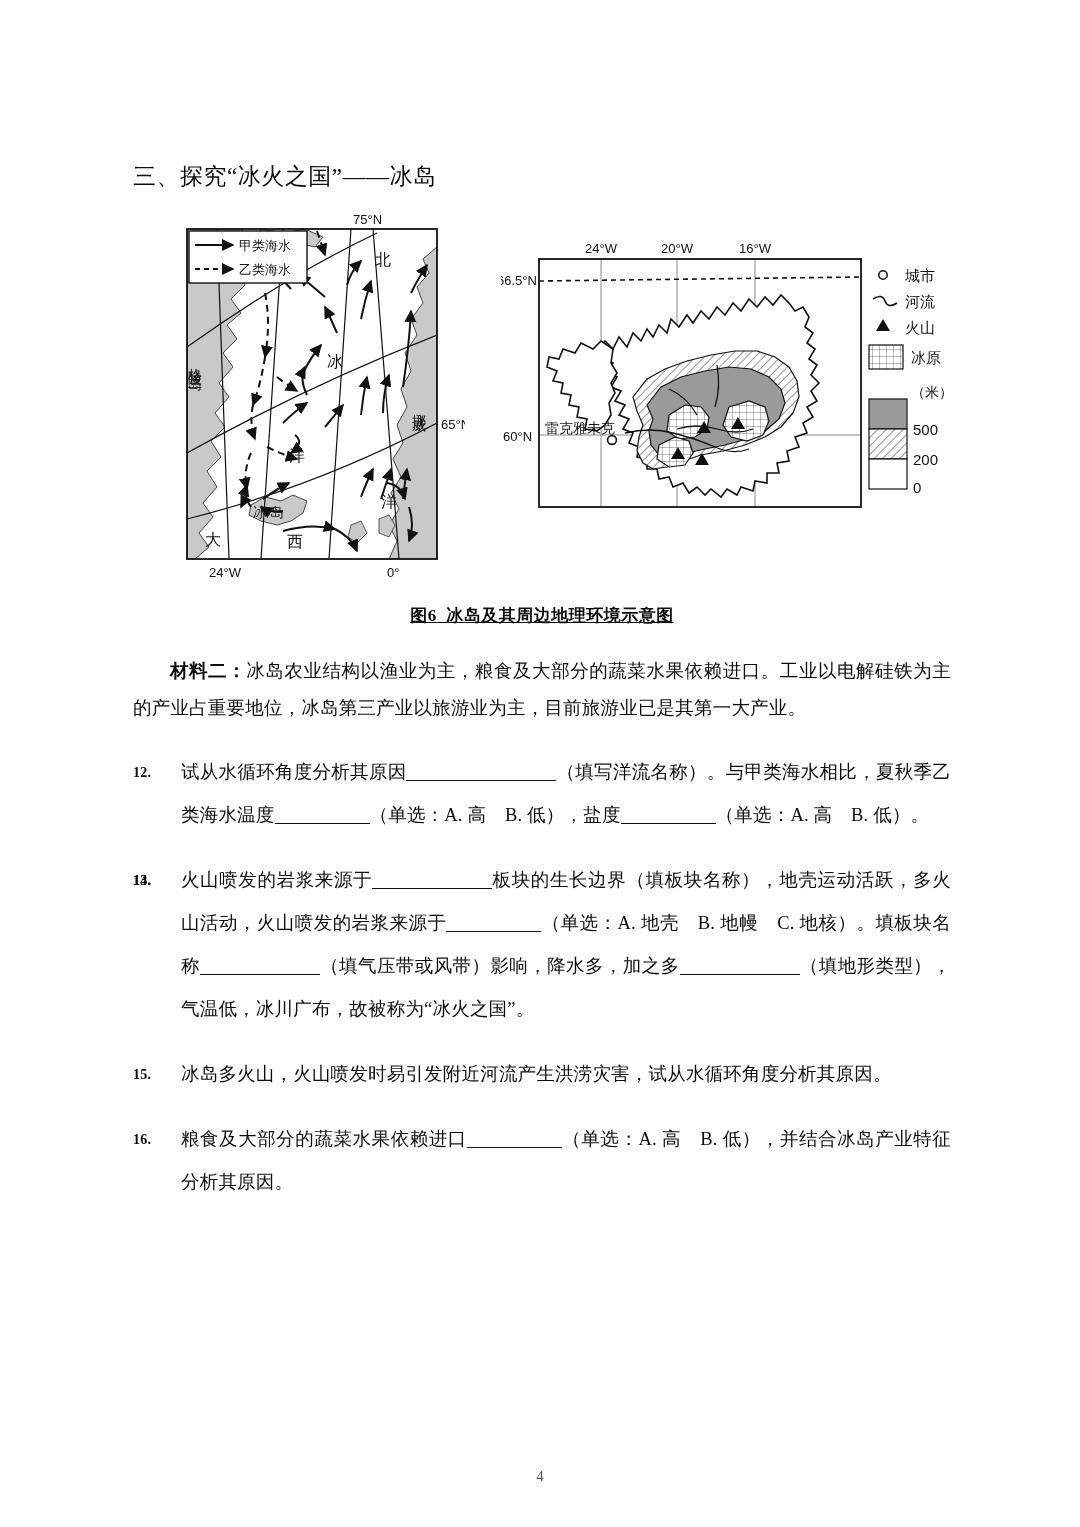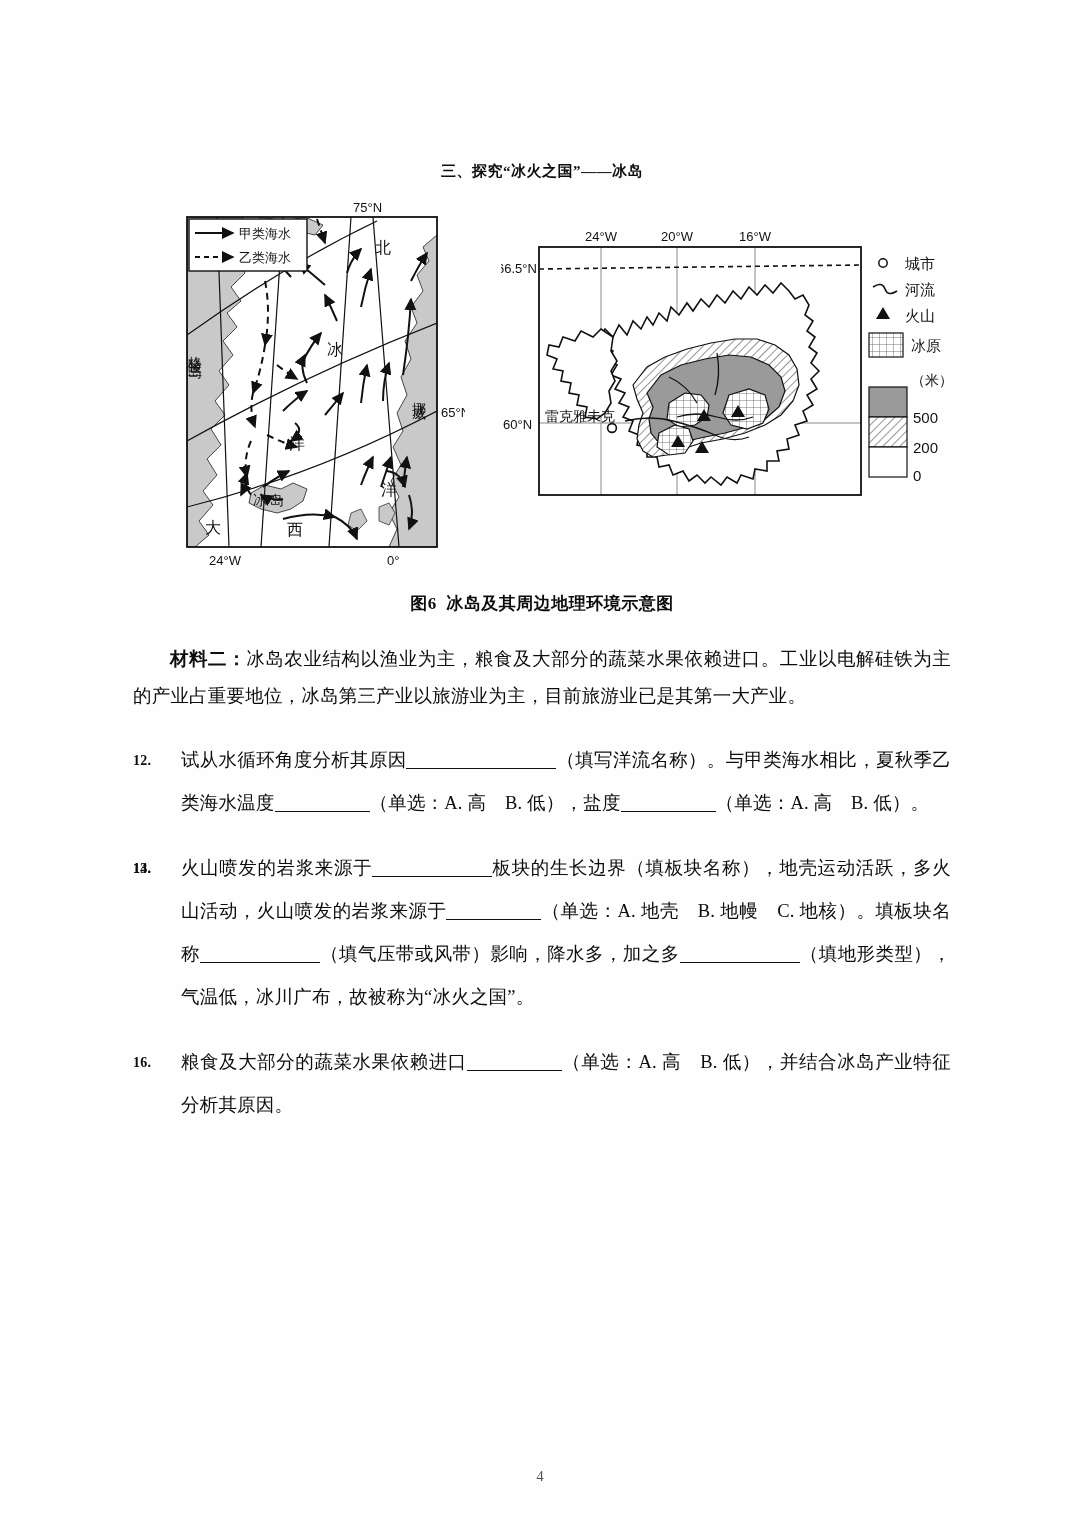--- a/index.html
+++ b/index.html
@@ -24,26 +24,25 @@
     background: #fefefe;
   }
   .content {
     position: absolute;
     left: 133px;
     top: 160px;
     width: 818px;
   }
   
   .section-heading {
-    font-size: 15px;
-    font-weight: bold;
+    font-size: 23px;
+    font-weight: normal;
     letter-spacing: 0.5px;
     line-height: 1.5;
     margin: 0 0 12px 0;
-    text-align: center;
   }
   .para {
     font-size: 18.5px;
     line-height: 37px;
     text-align: justify;
     text-justify: inter-ideograph;
     margin: 0;
     letter-spacing: 0.2px;
   }
   .para .lead {
@@ -57,20 +56,21 @@
     width: 818px;
     height: 395px;
     margin-top: 6px;
   }
   .fig-caption {
     text-align: center;
     font-size: 17px;
     font-weight: bold;
     letter-spacing: 0.5px;
     margin-top: 2px;
+    text-decoration: underline;
   }
   .map-left {
     position: absolute;
     left: 32px;
     top: 0px;
   }
   .map-right {
     position: absolute;
     left: 368px;
     top: 30px;
@@ -364,19 +364,20 @@
     <div class="fig-caption">
       <span>图6</span>&nbsp;&nbsp;<span>冰岛及其周边地理环境示意图</span>
     </div>
 
     <p class="para indent2" style="margin-top:26px;"><span class="lead">材料二：</span><span>冰岛农业结构以渔业为主，粮食及大部分的蔬菜水果依赖进口。工业以电解硅铁为主的产业占重要地位，冰岛第三产业以旅游业为主，目前旅游业已是其第一大产业。</span></p>
 
     <div class="qlist" id="questions">
         <div class="q"><span class="qnum">12.</span><span>试从水循环角度分析其原因</span><span class="blank b-xl"></span><span>（填写洋流名称）。与甲类海水相比，夏秋季乙类海水温度</span><span class="blank b-md"></span><span>（单选：A. 高　B. 低），盐度</span><span class="blank b-md"></span><span>（单选：A. 高　B. 低）。</span></div>
         <div class="q"><span class="qnum">13.</span></div>
         <div class="q"><span class="qnum">14.</span><span>火山喷发的岩浆来源于</span><span class="blank b-lg"></span><span>板块的生长边界（填板块名称），地壳运动活跃，多火山活动，火山喷发的岩浆来源于</span><span class="blank b-md"></span><span>（单选：A. 地壳　B. 地幔　C. 地核）。填板块名称</span><span class="blank b-lg"></span><span>（填气压带或风带）影响，降水多，加之多</span><span class="blank b-lg"></span><span>（填地形类型），气温低，冰川广布，故被称为“冰火之国”。</span></div>
+        <div class="q"><span class="qnum">15.</span><span>冰岛多火山，火山喷发时易引发附近河流产生洪涝灾害，试从水循环角度分析其原因。</span></div>
         <div class="q"><span class="qnum">16.</span><span>粮食及大部分的蔬菜水果依赖进口</span><span class="blank b-md"></span><span>（单选：A. 高　B. 低），并结合冰岛产业特征分析其原因。</span></div>
       </div>
 
   </div>
 
   <div class="page-number">4</div>
 </div>
 
 </body></html>

